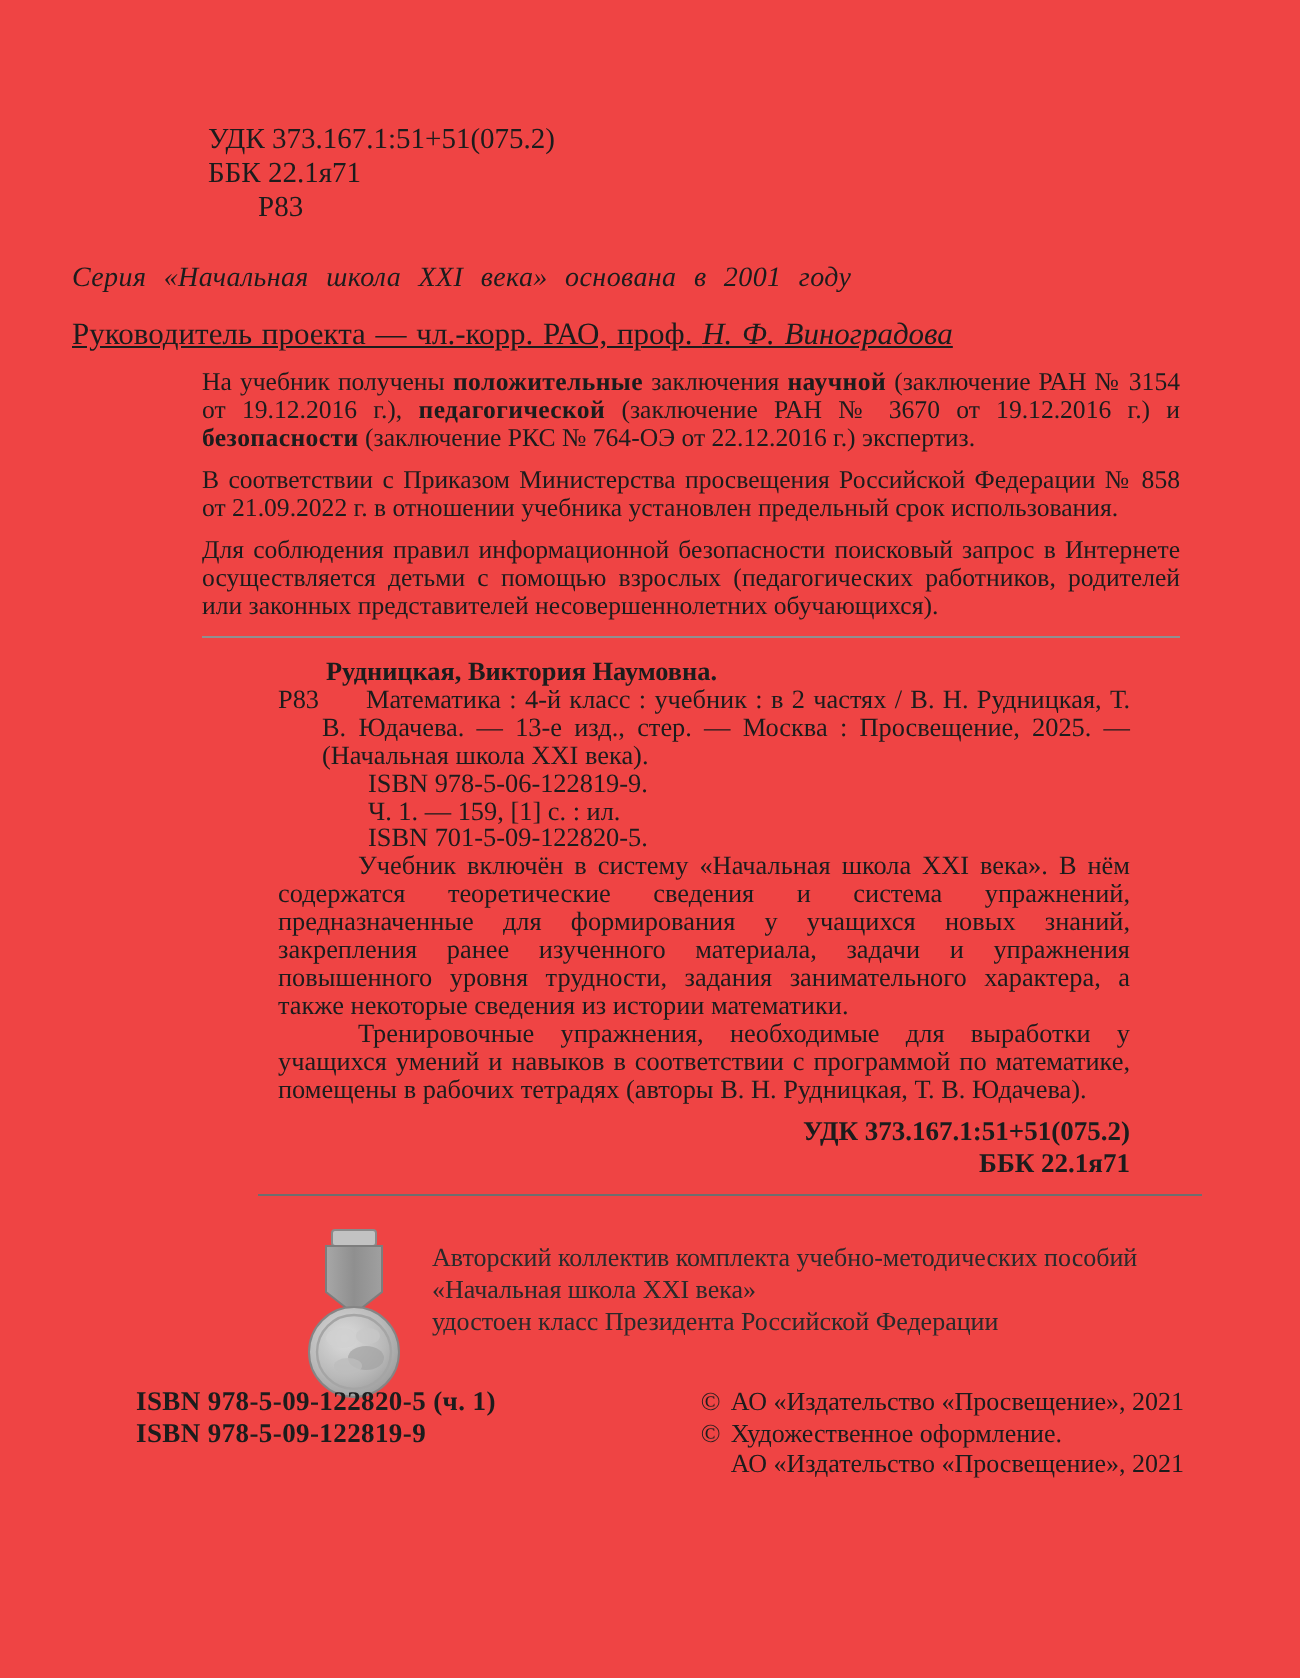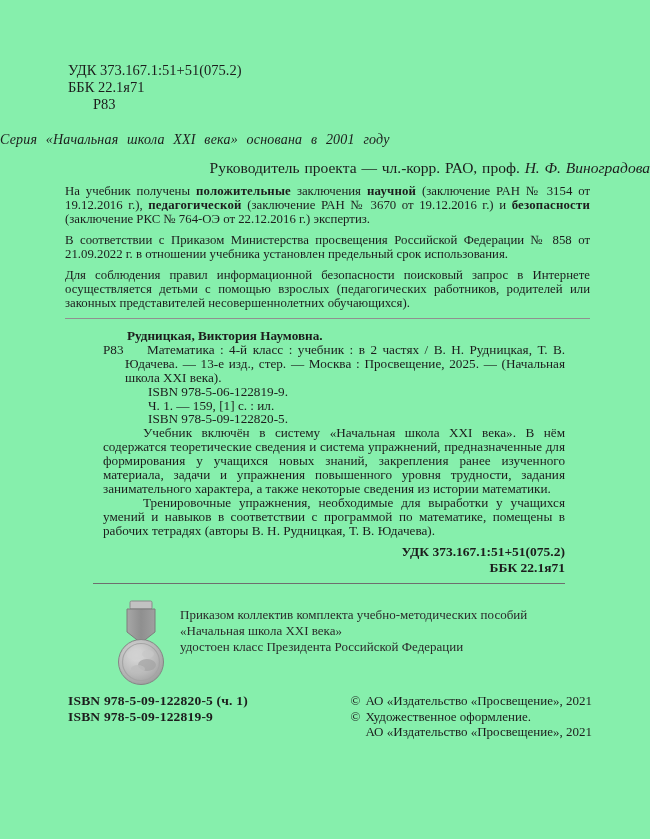--- a/index.html
+++ b/index.html
@@ -1,37 +1,38 @@
 <!DOCTYPE html>
 <html lang="ru"><head>
 <meta charset="utf-8">
 <style>
   html, body { margin: 0; padding: 0; background: #e8e8e8; }
   .page {
     position: relative;
     width: 650px; height: 839px;
     margin: 0 auto;
-    background: #86efac;
+    background: #ef4444;
     color: #1c1c1c;
     font-family: "Liberation Serif", "DejaVu Serif", serif;
     box-sizing: border-box;
     padding-top: 62px;
     overflow: hidden;
+    padding-left: 36px;
   }
   
   .codes { margin-left: 68px; font-size: 14.5px; line-height: 17px; }
   .codes .code3 { margin-left: 25px; }
   
   .series {
     text-align: left; font-style: italic;
     font-size: 14px; margin-top: 19px;
     word-spacing: 5px; letter-spacing: 0.2px;
   }
   
-  .lead { text-align: right; font-size: 15.5px; margin-top: 11px; word-spacing: 1px; }
+  .lead { text-align: left; font-size: 15.5px; margin-top: 11px; word-spacing: 1px; text-decoration: underline; }
   .lead .lead-name { font-style: italic; }
   
   .notice {
     margin: 7px 60px 0 65px;
     font-size: 12.8px; line-height: 14px;
     text-align: justify;
   }
   .notice b { letter-spacing: 0.2px; }
   .rule1 { border: none; border-top: 1.5px solid #909090; margin: 8px 60px 0 65px; }
   
@@ -86,21 +87,21 @@
   <hr class="rule1">
 
   <div class="catalog">
     <p class="cat-author">Рудницкая, Виктория Наумовна.</p>
     <div class="bib-wrap">
       <span class="bib-code">Р83</span>
       <p class="bib">Математика : 4-й класс : учебник : в 2 частях / В. Н. Рудницкая, Т. В. Юдачева. — 13-е изд., стер. — Москва : Просвещение, 2025. — (Начальная школа XXI века).</p>
       <div class="isbn-lines">
         <div>ISBN 978-5-06-122819-9.</div>
         <div>Ч. 1. — 159, [1] с. : ил.</div>
-        <div>ISBN 978-5-09-122820-5.</div>
+        <div>ISBN 701-5-09-122820-5.</div>
       </div>
     </div>
     <p class="annot">Учебник включён в систему «Начальная школа XXI века». В нём содержатся теоретические сведения и система упражнений, предназначенные для формирования у учащихся новых знаний, закрепления ранее изученного материала, задачи и упражнения повышенного уровня трудности, задания занимательного характера, а также некоторые сведения из истории математики.</p>
     <p class="annot">Тренировочные упражнения, необходимые для выработки у учащихся умений и навыков в соответствии с программой по математике, помещены в рабочих тетрадях (авторы В. Н. Рудницкая, Т. В. Юдачева).</p>
     <div class="catalog-codes">
       <div>УДК 373.167.1:51+51(075.2)</div>
       <div>ББК 22.1я71</div>
     </div>
   </div>
 
@@ -125,21 +126,21 @@
         <polygon points="9,9 37,9 37,32 23,43 9,32" fill="url(#rg)" stroke="#7d7d7d" stroke-width="1"></polygon>
         <circle cx="23" cy="62" r="22.5" fill="url(#mg)" stroke="#858585" stroke-width="1"></circle>
         <circle cx="23" cy="62" r="18.5" fill="none" stroke="#a5a5a5" stroke-width="1.2"></circle>
         <ellipse cx="17" cy="55" rx="8" ry="5" fill="#cfcfcf" opacity="0.8"></ellipse>
         <ellipse cx="29" cy="65" rx="9" ry="6" fill="#a3a3a3" opacity="0.7"></ellipse>
         <ellipse cx="20" cy="69" rx="7" ry="4" fill="#bdbdbd" opacity="0.8"></ellipse>
         <ellipse cx="30" cy="54" rx="6" ry="4" fill="#c8c8c8" opacity="0.7"></ellipse>
       </svg>
     </span>
     <div class="award-text">
-      <div>Приказом коллектив комплекта учебно-методических пособий</div>
+      <div>Авторский коллектив комплекта учебно-методических пособий</div>
       <div>«Начальная школа XXI века»</div>
       <div>удостоен класс Президента Российской Федерации</div>
     </div>
   </div>
 
   <div class="footer">
     <div class="f-isbn">
       <div>ISBN 978-5-09-122820-5 (ч. 1)</div>
       <div>ISBN 978-5-09-122819-9</div>
     </div>

